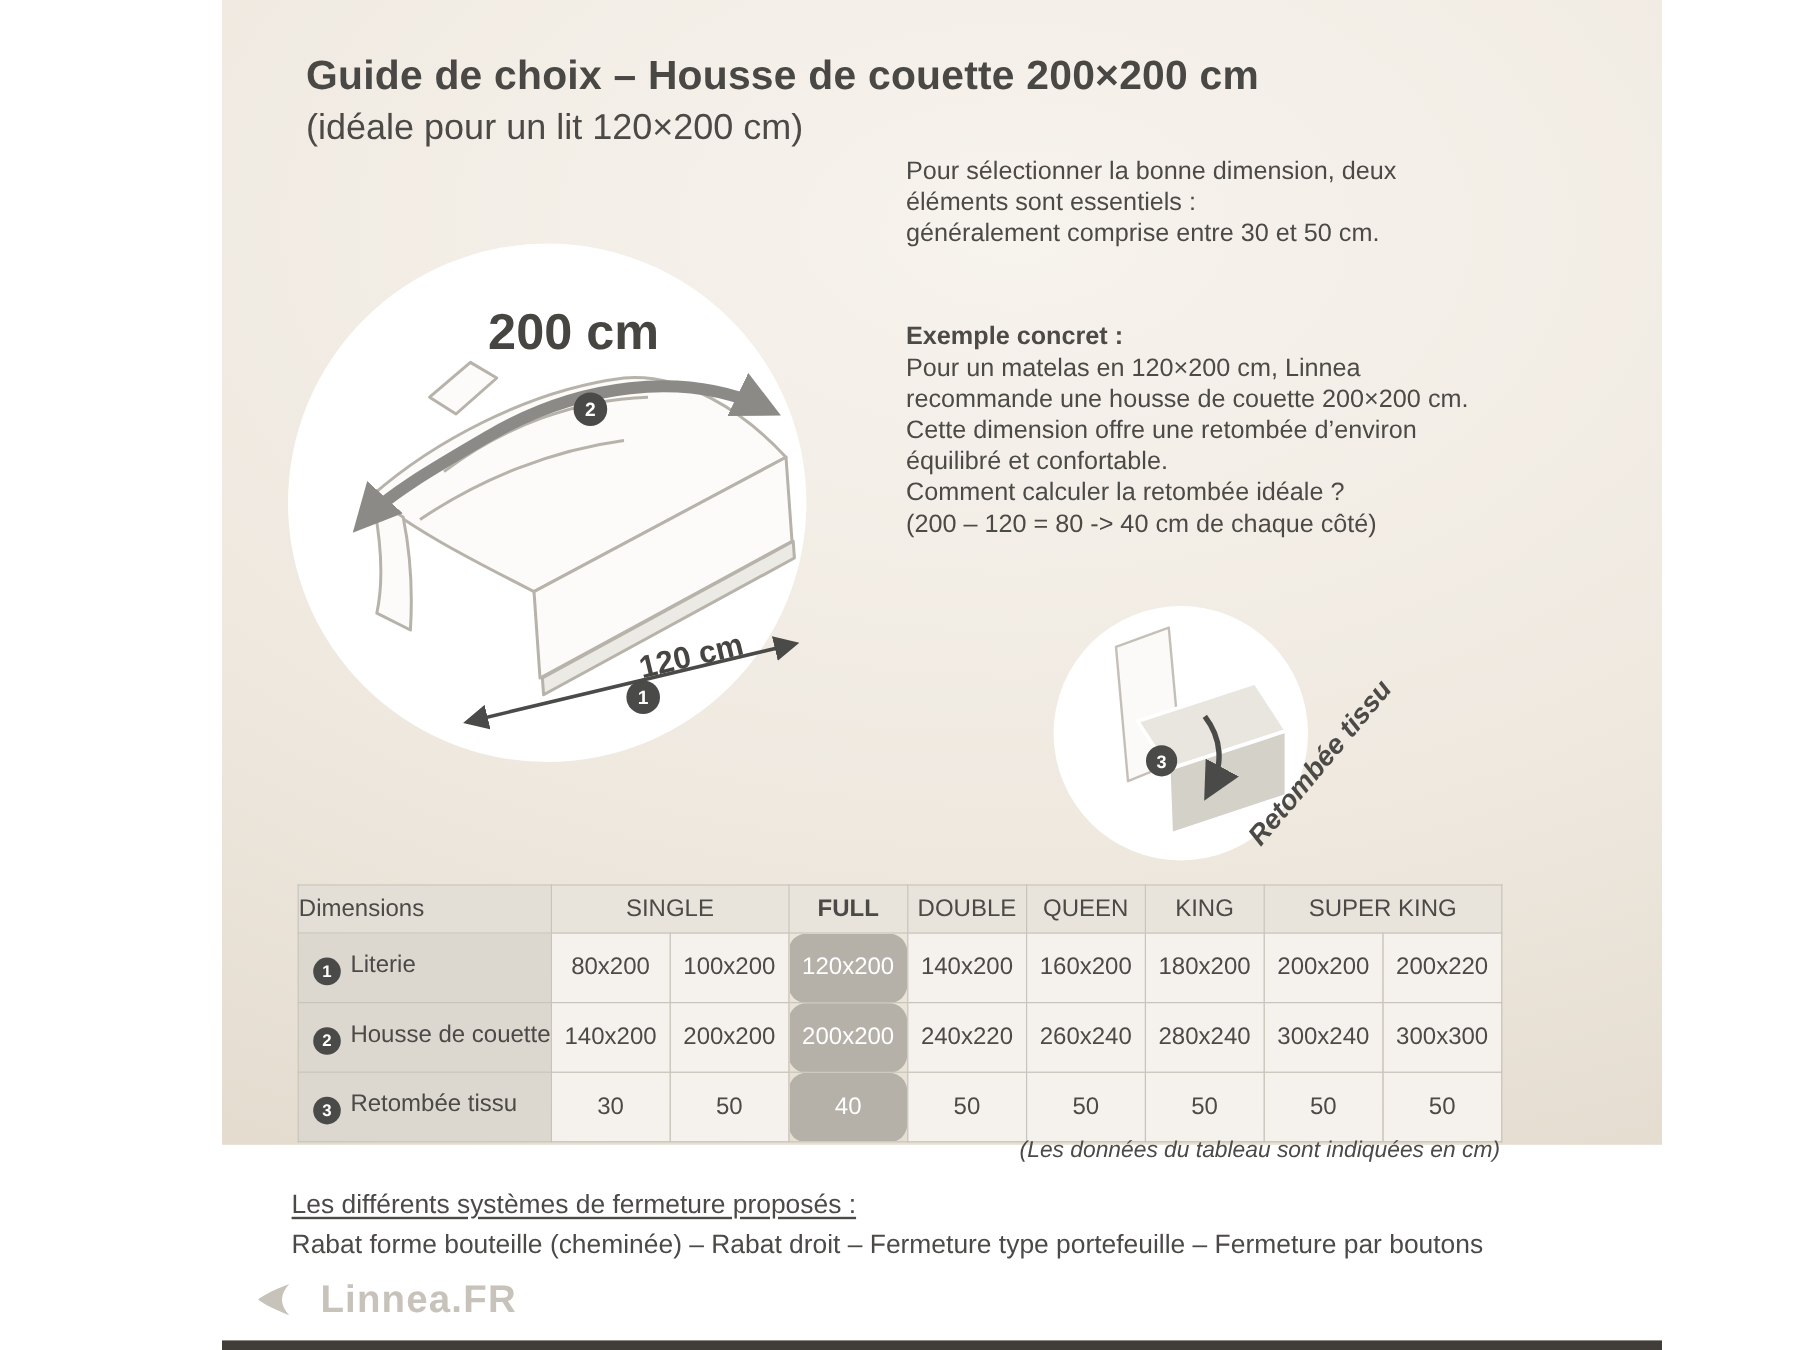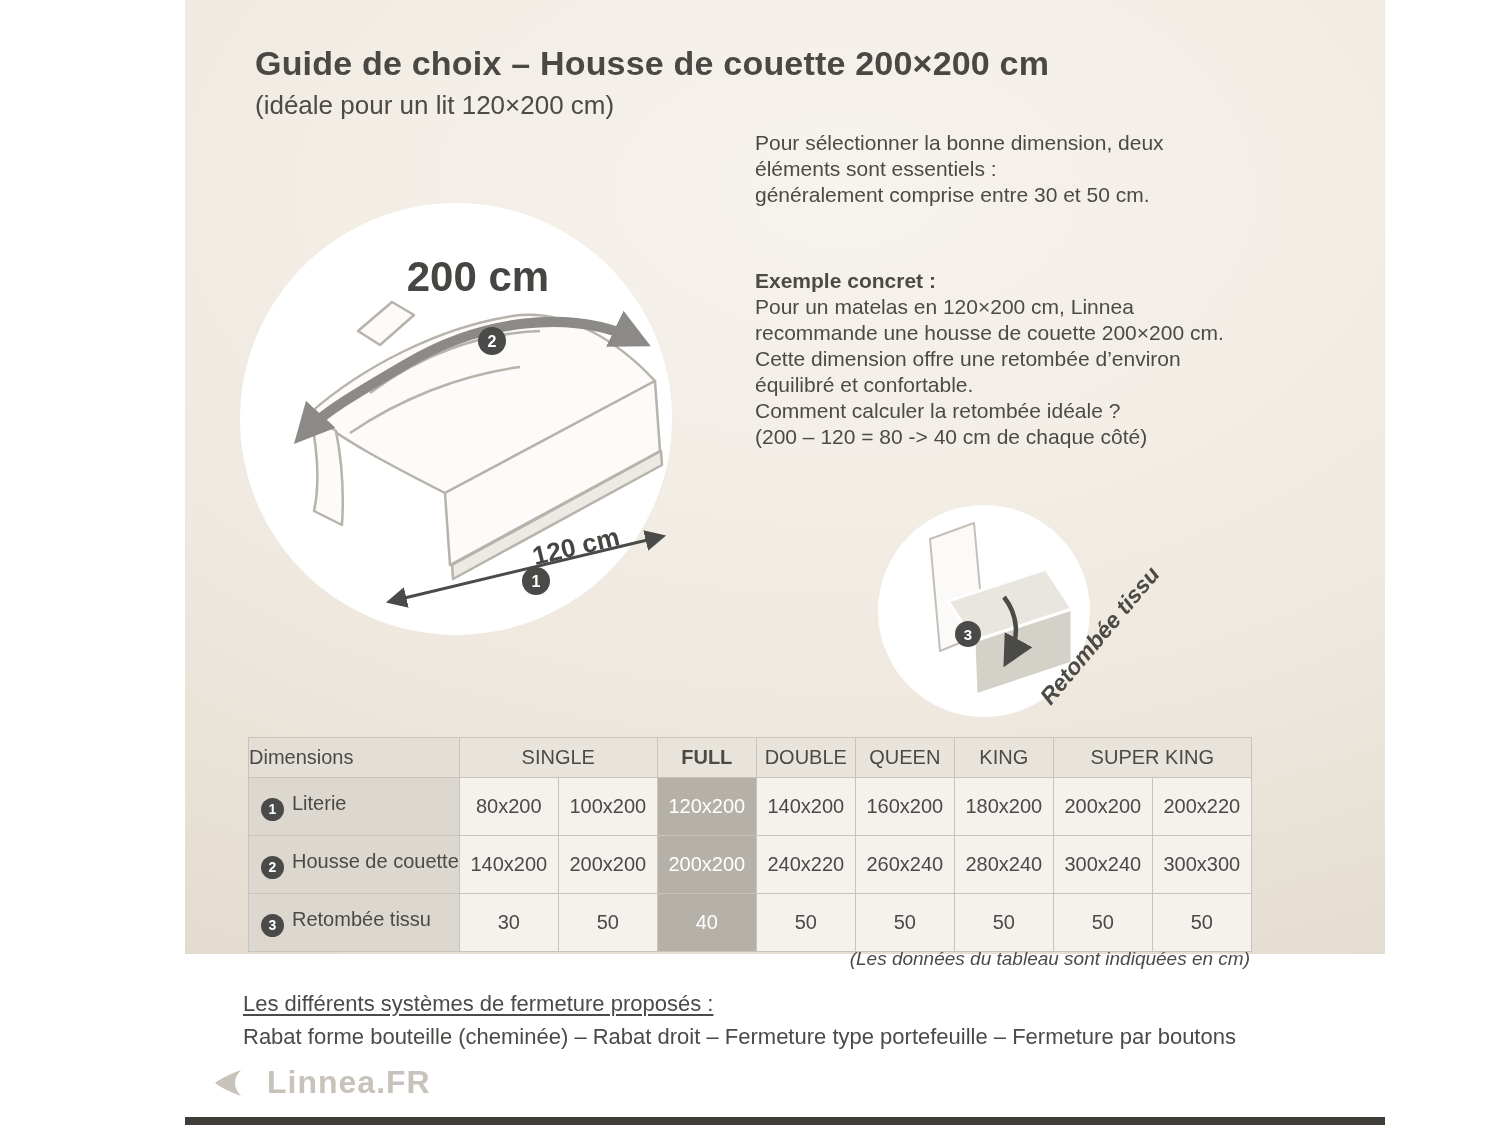--- a/index.html
+++ b/index.html
@@ -14,21 +14,21 @@
   .content {
     position:absolute; left:185px; top:0; width:1200px; height:954px;
     background: radial-gradient(130% 100% at 55% 20%, #f7f3ed 0%, #efe9e0 52%, #e1d8ca 100%);
   }
   .title {
     position:absolute; left:70px; top:44px;
     font-size:34px; font-weight:bold; color:#494845; letter-spacing:.2px;
   }
   .subtitle {
     position:absolute; left:70px; top:90px;
-    font-size:26px; font-weight:normal; color:#4b4a47;
+    font-size:30px; font-weight:normal; color:#4b4a47;
   }
   .textblock { position:absolute; left:570px; width:560px; font-size:21px; line-height:26px; color:#4b4a47; }
   .intro { top:130px; }
   .example { top:268px; }
   .tline sup { font-size:12px; }
   .bold { font-weight:bold; }
 
   .big-circle {
     position:absolute; left:55px; top:203px; width:432px; height:432px;
     background:#ffffff; border-radius:50%;
@@ -50,21 +50,21 @@
   }
   .size-table th, .size-table td {
     border:1px solid #c8c4bb; font-size:20px; color:#4b4a47;
     text-align:center; font-weight:normal; overflow:hidden;
   }
   .size-table thead th { height:40px; background:#e8e4dc; }
   .size-table th.c-dim { background:#e3dfd7; text-align:left; padding-left:0; }
   .size-table th.full { font-weight:bold; }
   .size-table tbody td { height:58px; background:#f5f2ed; }
   .size-table td.rowlabel { background:#dcd8d0; text-align:left; padding-left:12px; white-space:nowrap; }
-  .size-table .hl { background:#b5b1a9; color:#ffffff; }
+  .size-table .hl { background:#b5b1a9; color:#ffffff;border-radius:15px; }
   .badge {
     display:inline-block; width:23px; height:23px; border-radius:50%;
     background:#4a4a48; color:#fff; font-size:14px; font-weight:bold;
     line-height:23px; text-align:center; margin-right:8px; vertical-align:-4px;
   }
 
   .note {
     position:absolute; right:135px; top:948px;
     font-size:19px; font-style:italic; color:#4b4a47;
   }

